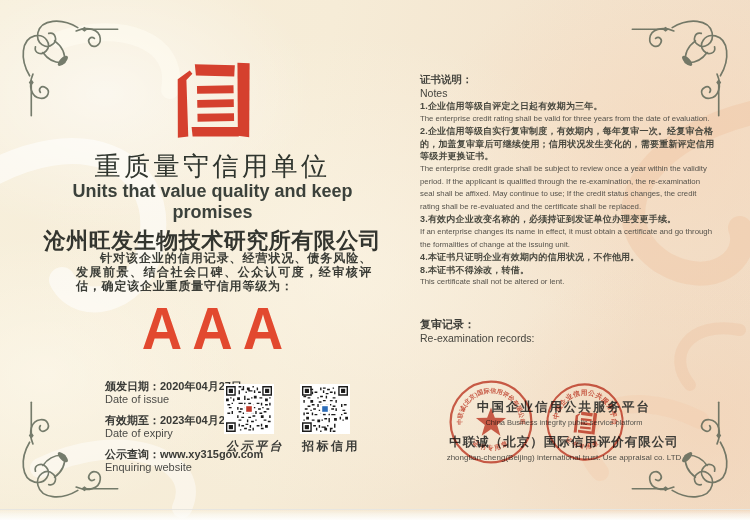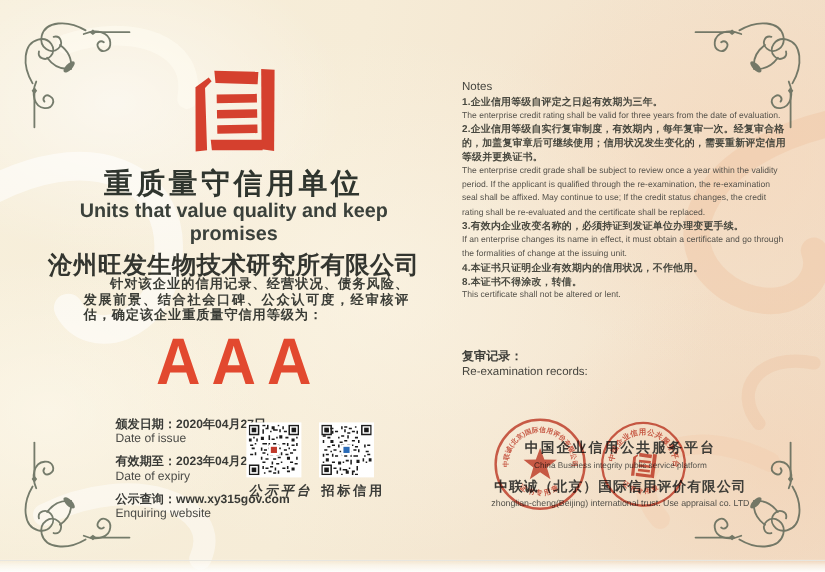--- a/index.html
+++ b/index.html
@@ -15,40 +15,40 @@
       linear-gradient(100deg,#f7efdb 0%,#f6ecd7 40%,#f3e3cd 72%,#f1dcc5 100%);
   }
   .bg-swirls{position:absolute;inset:0;pointer-events:none;}
   .corner{position:absolute;width:108px;height:108px;opacity:.85;}
   .corner.tl{left:13px;top:11px;}
   .corner.tr{right:13px;top:11px;transform:scaleX(-1);}
   .corner.bl{left:13px;bottom:13px;transform:scaleY(-1);}
   .corner.br{right:13px;bottom:13px;transform:scale(-1,-1);}
   .logo{position:absolute;left:167px;top:57px;width:90px;height:87px;transform:rotate(-1deg);}
   .title{position:absolute;left:40px;top:149px;width:345px;text-align:center;
-    font-size:26px;font-weight:bold;letter-spacing:3.5px;color:#2f352e;}
+    font-size:26px;font-weight:normal;letter-spacing:3.5px;color:#2f352e;}
   .subtitle{position:absolute;left:40px;top:181px;width:345px;text-align:center;
     font-size:18px;font-weight:bold;color:#3b413b;}
   .certno{position:absolute;left:40px;top:203px;width:345px;text-align:center;
     font-size:11.5px;color:#3f3f3c;letter-spacing:.3px;}
   .company{position:absolute;left:40px;top:226px;width:345px;text-align:center;
     font-size:22px;font-weight:bold;color:#33352f;letter-spacing:.5px;}
   .para{position:absolute;left:76px;top:251px;width:296px;text-align:justify;
     font-size:12px;font-weight:bold;color:#3a3c36;line-height:14.2px;
     letter-spacing:.8px;text-indent:2em;}
   .rating{position:absolute;left:40px;top:296px;width:345px;text-align:center;
     font-size:56px;font-weight:bold;color:#e2492f;letter-spacing:10px;
     text-indent:10px;transform:scaleY(1.07);}
   .dates{position:absolute;left:105px;top:380px;}
   .date-pair{margin-bottom:8px;}
   .d-zh{font-size:11px;font-weight:bold;color:#393a36;line-height:13px;}
   .d-en{font-size:11px;color:#4b4b47;line-height:13px;}
   .qr{position:absolute;width:46px;text-align:center;}
   .qr-left{left:226px;top:386px;font-style:italic;}
-  .qr-right{left:292px;top:386px;font-family:Liberation Mono, monospace;}
+  .qr-right{left:302px;top:386px;font-family:Liberation Mono, monospace;}
   .qr svg{width:46px;height:46px;background:#fff;display:block;box-shadow:0 0 0 2px #fff;}
   .qr-label{margin-top:6px;font-size:12px;font-weight:bold;letter-spacing:2.5px;
     color:#3b3c38;white-space:nowrap;}
   .notes{position:absolute;left:420px;top:72px;width:296px;}
   .note-head{font-size:10.5px;line-height:14px;color:#45453f;}
   .note-head.zh{font-weight:bold;}
   .note-line{line-height:12.6px;}
   .note-line.zh{font-size:9px;font-weight:bold;color:#48483f;letter-spacing:.2px;}
   .note-line.en{font-size:7.8px;color:#55524b;}
   .reexam{position:absolute;left:420px;top:317px;}
@@ -181,20 +181,21 @@
       <rect width="33" height="33" fill="#fff"></rect>
       <use href="#qr-finders"></use>
       <use href="#qr-noise" transform="rotate(180 16.5 16.5)"></use>
       <rect x="13" y="13" width="7" height="7" fill="#fff"></rect>
       <rect x="14.5" y="14.5" width="4" height="4" fill="#2b6cb8"></rect>
     </svg>
     <div class="qr-label">招标信用</div>
   </div>
 
   <div class="notes">
+    <div class="note-head zh">证书说明：</div>
     <div class="note-head">Notes</div>
     <div>
         <div class="note-line zh">1.企业信用等级自评定之日起有效期为三年。</div>
         <div class="note-line en">The enterprise credit rating shall be valid for three years from the date of evaluation.</div>
         <div class="note-line zh">2.企业信用等级自实行复审制度，有效期内，每年复审一次。经复审合格的，加盖复审章后可继续使用；信用状况发生变化的，需要重新评定信用等级并更换证书。</div>
         <div class="note-line en">The enterprise credit grade shall be subject to review once a year within the validity period. If the applicant is qualified through the re-examination, the re-examination seal shall be affixed. May continue to use; If the credit status changes, the credit rating shall be re-evaluated and the certificate shall be replaced.</div>
         <div class="note-line zh">3.有效内企业改变名称的，必须持证到发证单位办理变更手续。</div>
         <div class="note-line en">If an enterprise changes its name in effect, it must obtain a certificate and go through the formalities of change at the issuing unit.</div>
         <div class="note-line zh">4.本证书只证明企业有效期内的信用状况，不作他用。</div>
         <div class="note-line zh">8.本证书不得涂改，转借。</div>

